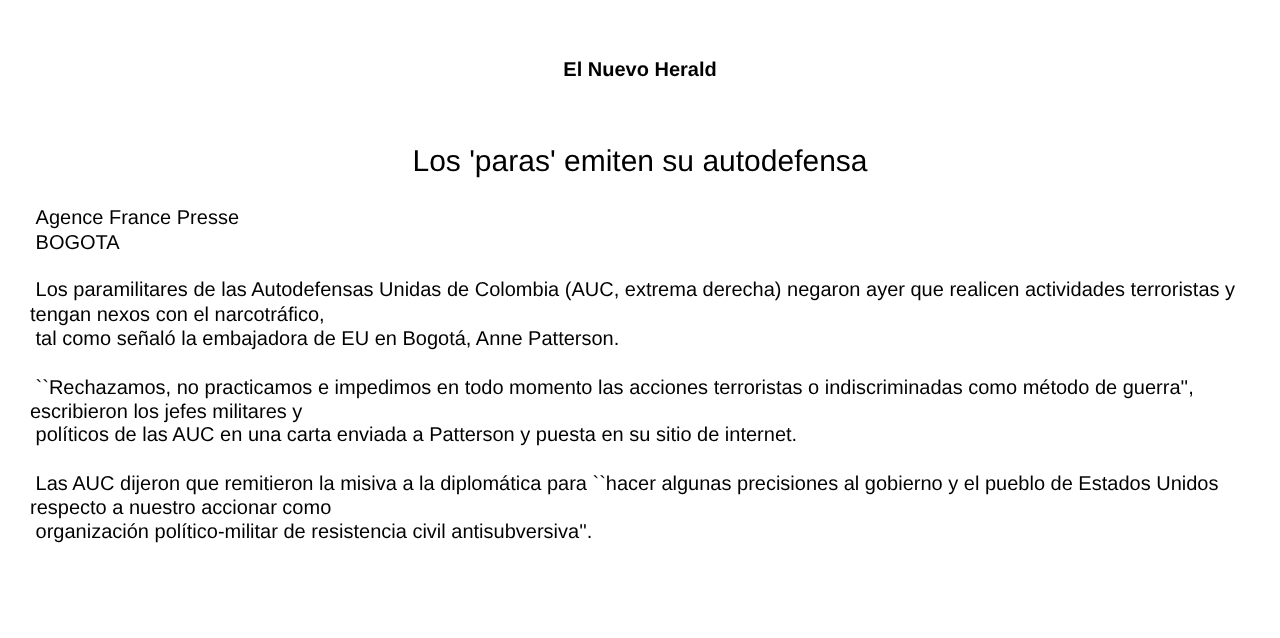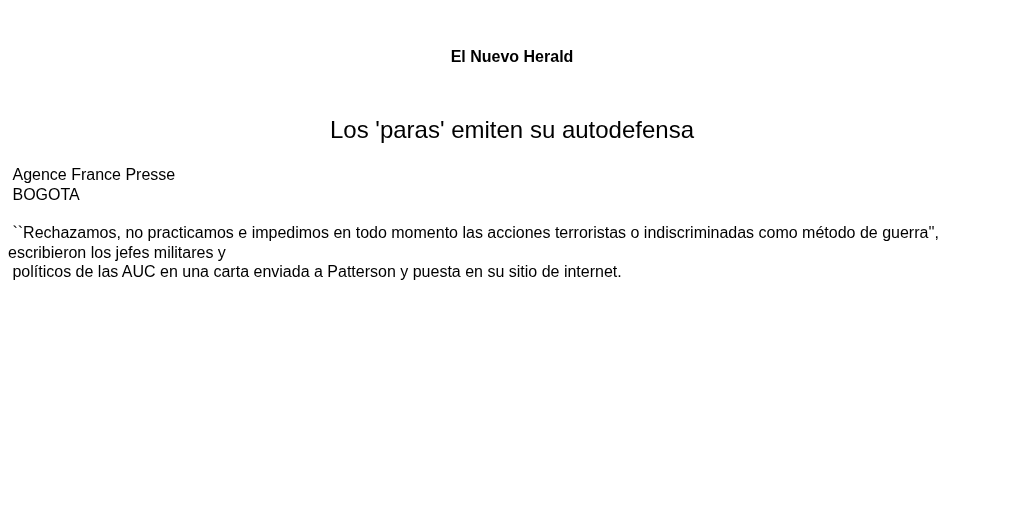--- a/index.html
+++ b/index.html
@@ -32,39 +32,45 @@
   .headline {
     text-align: center;
     font-size: 24px;
     font-weight: normal;
     line-height: 28px;
     margin: 12px 0 21px 0;
   }
   .textblock {
     white-space: pre-wrap;
     line-height: 19.3px;
-    margin: 0;
+    margin: 16px;
   }
   .textblock + .textblock {
     margin-top: 19.3px;
   }
 </style>
 </head>
 <body>
 
 <div class="page">
 
   <div class="masthead">
     <div class="publication">El Nuevo Herald</div>
   </div>
 
   <div class="headline">Los 'paras' emiten su autodefensa</div>
 
   <div class="textblock"> Agence France Presse
  BOGOTA</div>
 
+  <div class="textblock"> Los paramilitares de las Autodefensas Unidas de Colombia (AUC, extrema derecha) negaron ayer que realicen actividades terroristas y
+tengan nexos con el narcotráfico,
+ tal como señaló la embajadora de EU en Bogotá, Anne Patterson.</div>
 
   <div class="textblock"> ``Rechazamos, no practicamos e impedimos en todo momento las acciones terroristas o indiscriminadas como método de guerra'',
 escribieron los jefes militares y
  políticos de las AUC en una carta enviada a Patterson y puesta en su sitio de internet.</div>
 
+  <div class="textblock"> Las AUC dijeron que remitieron la misiva a la diplomática para ``hacer algunas precisiones al gobierno y el pueblo de Estados Unidos
+respecto a nuestro accionar como
+ organización político-militar de resistencia civil antisubversiva''.</div>
 
 </div>
 
 </body></html>

